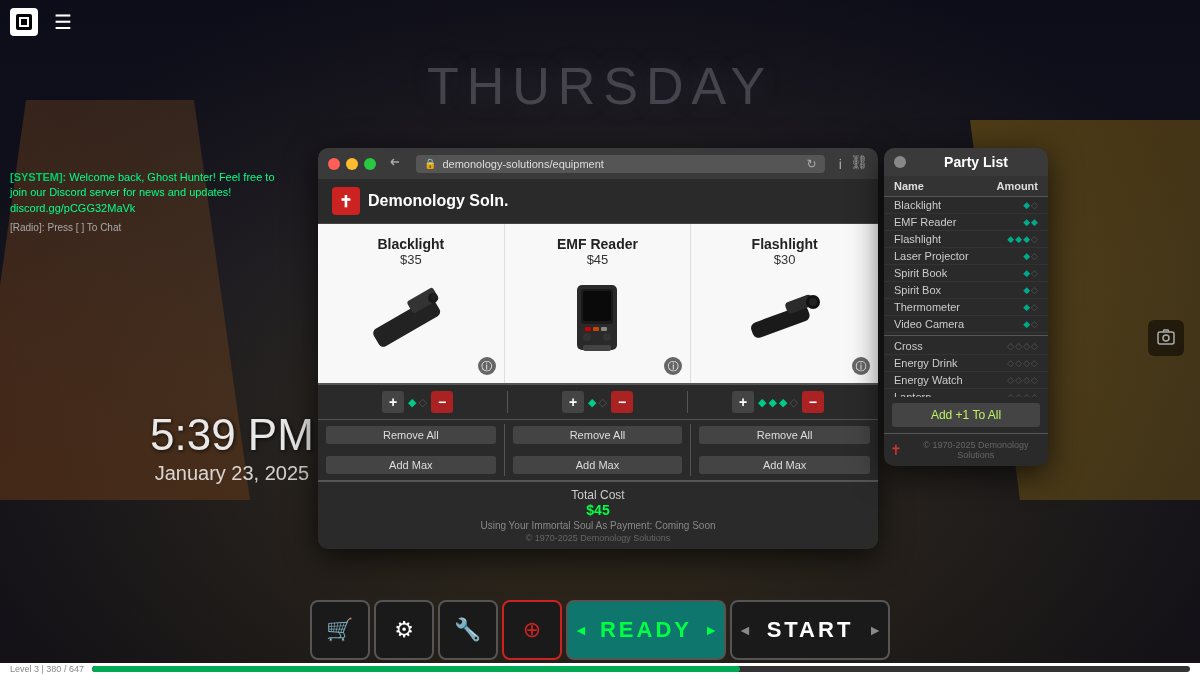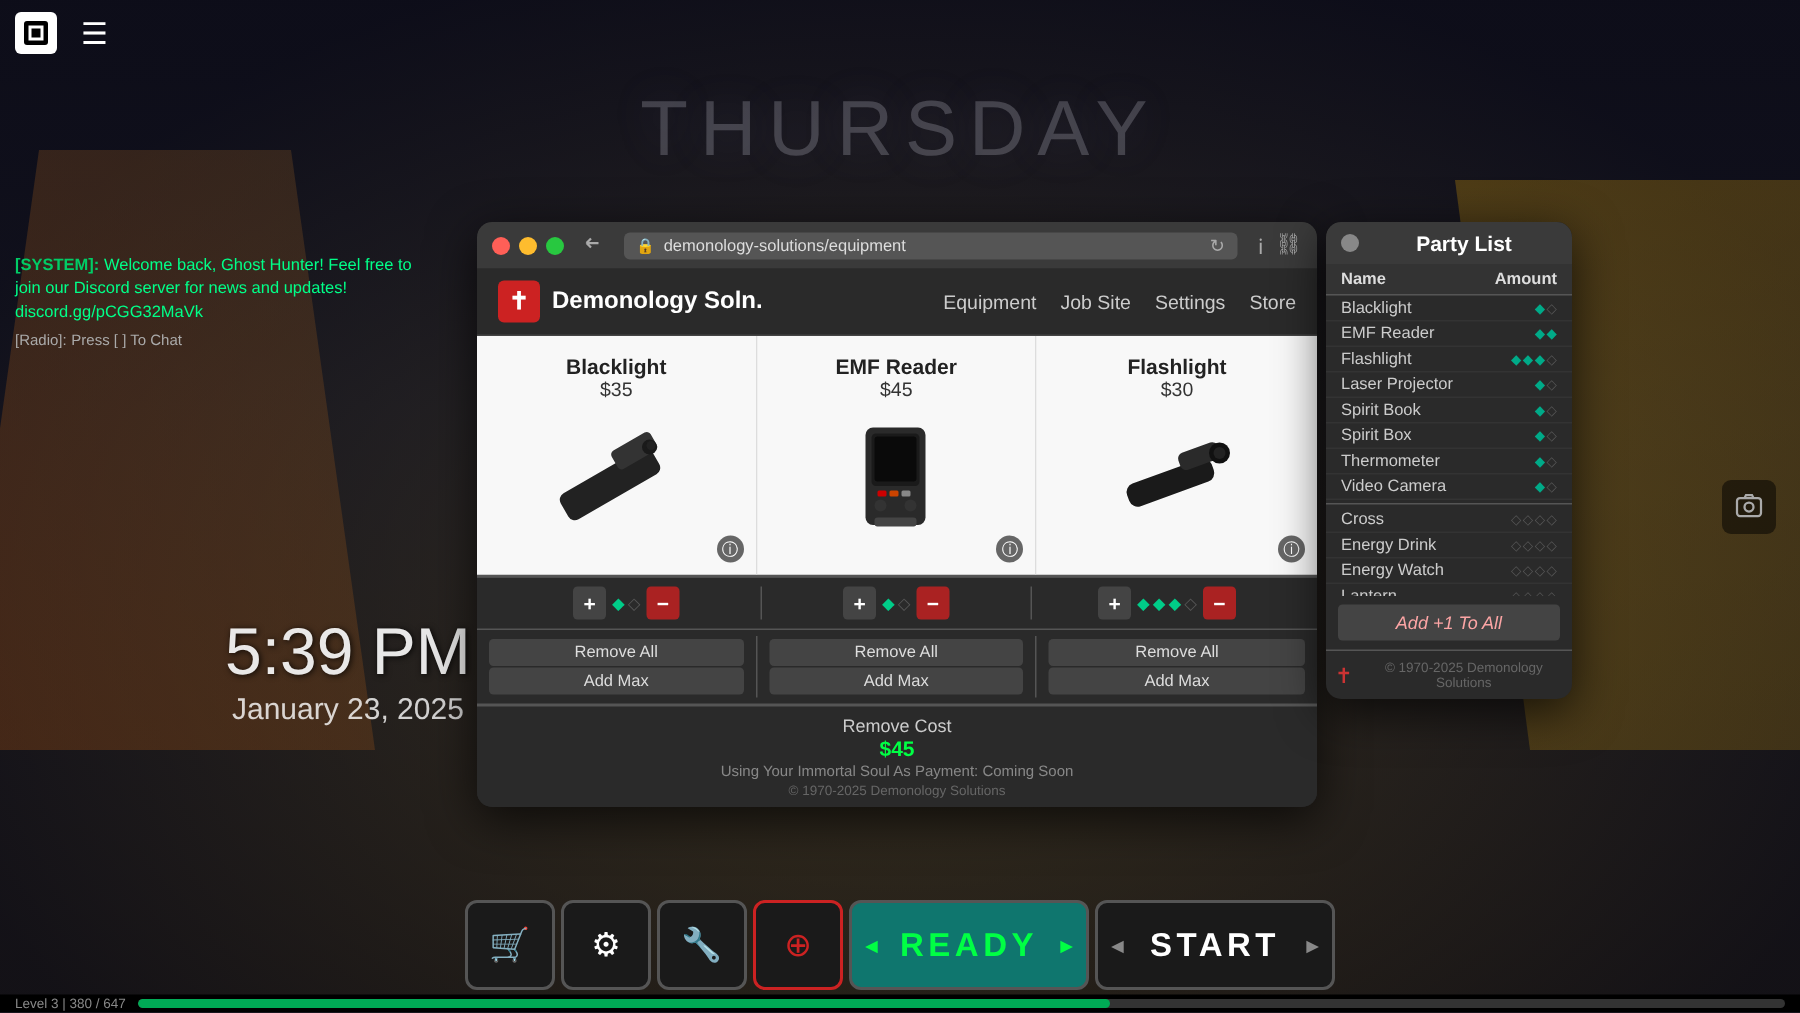--- a/index.html
+++ b/index.html
@@ -360,21 +360,21 @@
       grid-template-columns: repeat(3, 1fr);
       border-bottom: 1px solid #555;
     }
 
     .action-col {
       display: flex;
       flex-direction: column;
       align-items: center;
       padding: 2px 8px;
       border-right: 1px solid #555;
-      gap: 1px;
+      gap: 12px;
     }
     .action-col:last-child { border-right: none; }
 
     .action-btn {
       background: #444;
       color: #ddd;
       border: none;
       border-radius: 3px;
       padding: 3px 10px;
       font-size: 11px;
@@ -514,29 +514,28 @@
     }
 
     .divider-line {
       height: 1px;
       background: #555;
       margin: 2px 0;
     }
 
     .add-all-btn {
       background: #444;
-      color: #fca5a5;
+      color: #bef264;
       border: none;
       width: calc(100% - 16px);
       margin: 6px 8px;
       padding: 5px;
       font-size: 12px;
       border-radius: 3px;
       cursor: pointer;
-      font-style: italic;
     }
 
     .party-footer {
       padding: 6px;
       text-align: center;
       border-top: 1px solid #555;
       display: flex;
       align-items: center;
       justify-content: center;
       gap: 8px;
@@ -636,21 +635,21 @@
     .start-btn::before { left: 6px; }
     .start-btn::after { right: 6px; content: '►'; }
 
     
     .level-bar {
       position: absolute;
       bottom: 0;
       left: 0;
       right: 0;
       height: 12px;
-      background: #000000;
+      background: #ffffff;
       display: flex;
       align-items: center;
       padding: 0 10px;
     }
 
     .level-text {
       color: #888;
       font-size: 9px;
     }
 
@@ -772,26 +771,20 @@
 
     <div class="browser-actions">
       <span class="browser-action-btn">ℹ</span>
       <span class="browser-action-btn">⛓</span>
     </div>
   </div>
 
   <div class="app-header">
     <div class="app-logo">✝</div>
     <span class="app-title">Demonology Soln.</span>
-    <nav class="nav-links">
-      <a class="nav-link">Equipment</a>
-      <a class="nav-link">Job Site</a>
-      <a class="nav-link">Settings</a>
-      <a class="nav-link">Store</a>
-    </nav>
   </div>
 
   <div class="equipment-grid">
 
     <div class="equipment-card">
       <div class="equipment-name">Blacklight</div>
       <div class="equipment-price">$35</div>
       <div class="equipment-image">
         <svg width="100" height="80" viewBox="0 0 100 80">
           <rect x="10" y="30" width="70" height="20" rx="5" fill="#222" transform="rotate(-30 50 40)"></rect>
@@ -880,21 +873,21 @@
       <button class="action-btn">Remove All</button>
       <button class="action-btn">Add Max</button>
     </div>
     <div class="action-col">
       <button class="action-btn">Remove All</button>
       <button class="action-btn">Add Max</button>
     </div>
   </div>
 
   <div class="browser-footer">
-    <div class="total-cost-label">Remove Cost</div>
+    <div class="total-cost-label">Total Cost</div>
     <div class="total-cost-value">$45</div>
     <div class="footer-note">Using Your Immortal Soul As Payment: Coming Soon</div>
     <div class="copyright">© 1970-2025 Demonology Solutions</div>
   </div>
 </div>
 
 <div class="party-panel">
   <div class="party-header">
     <div class="party-traffic"></div>
     <span class="party-title">Party List</span>

